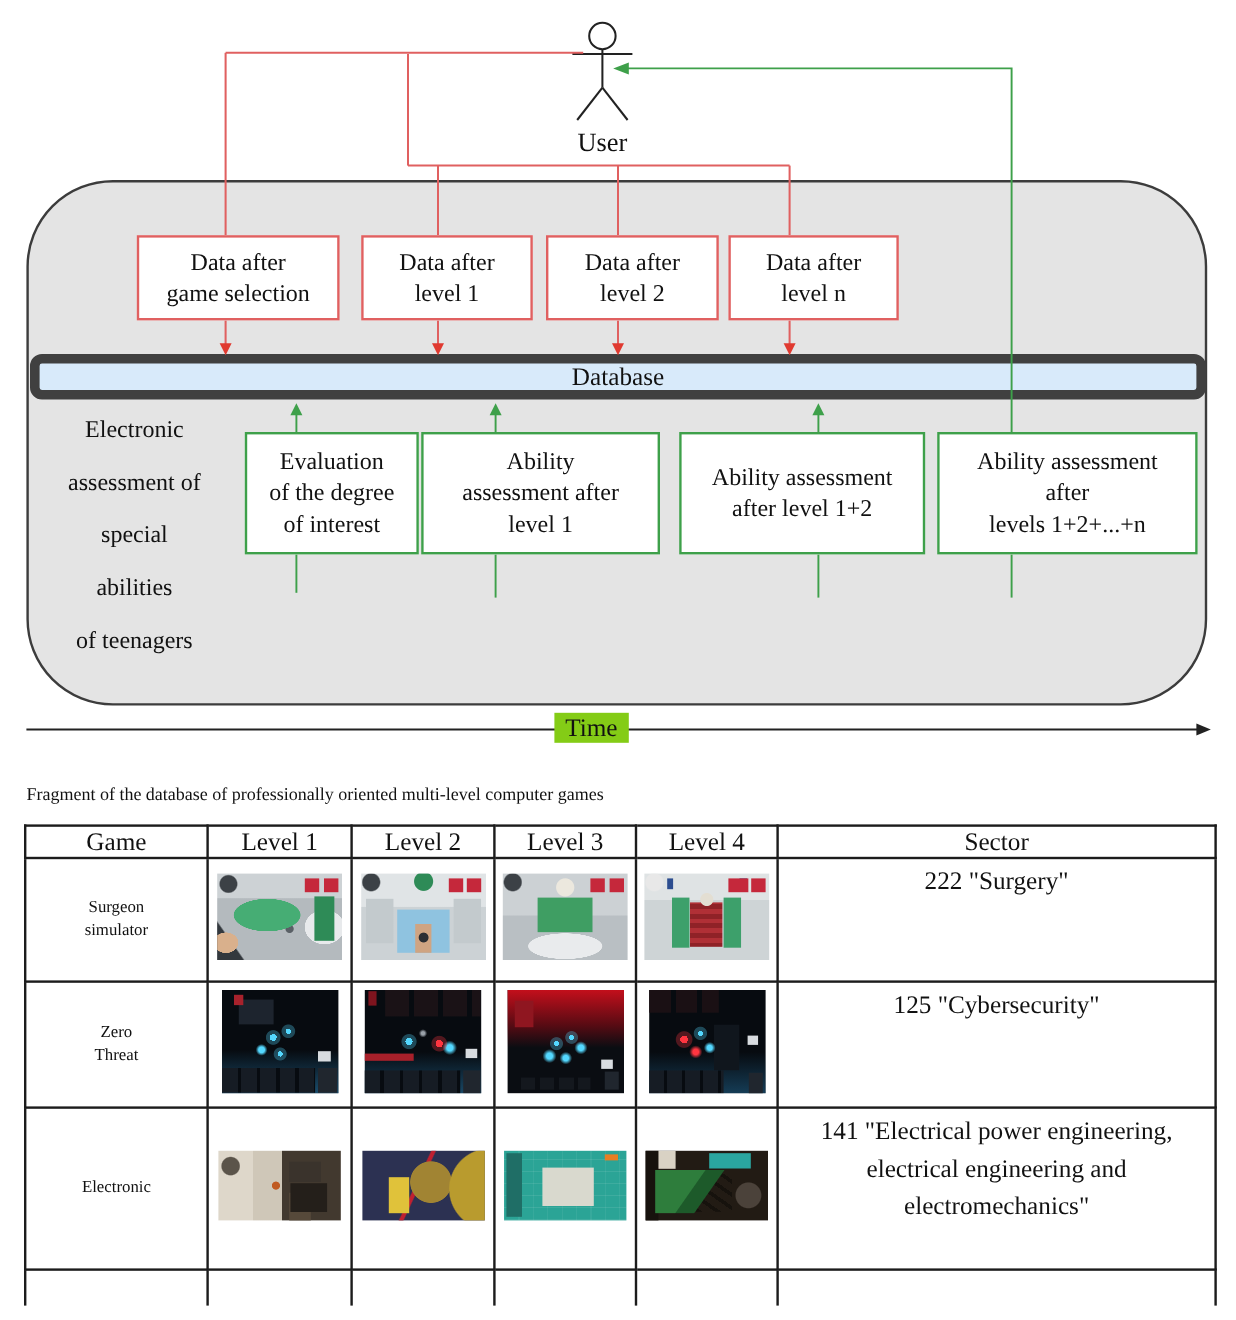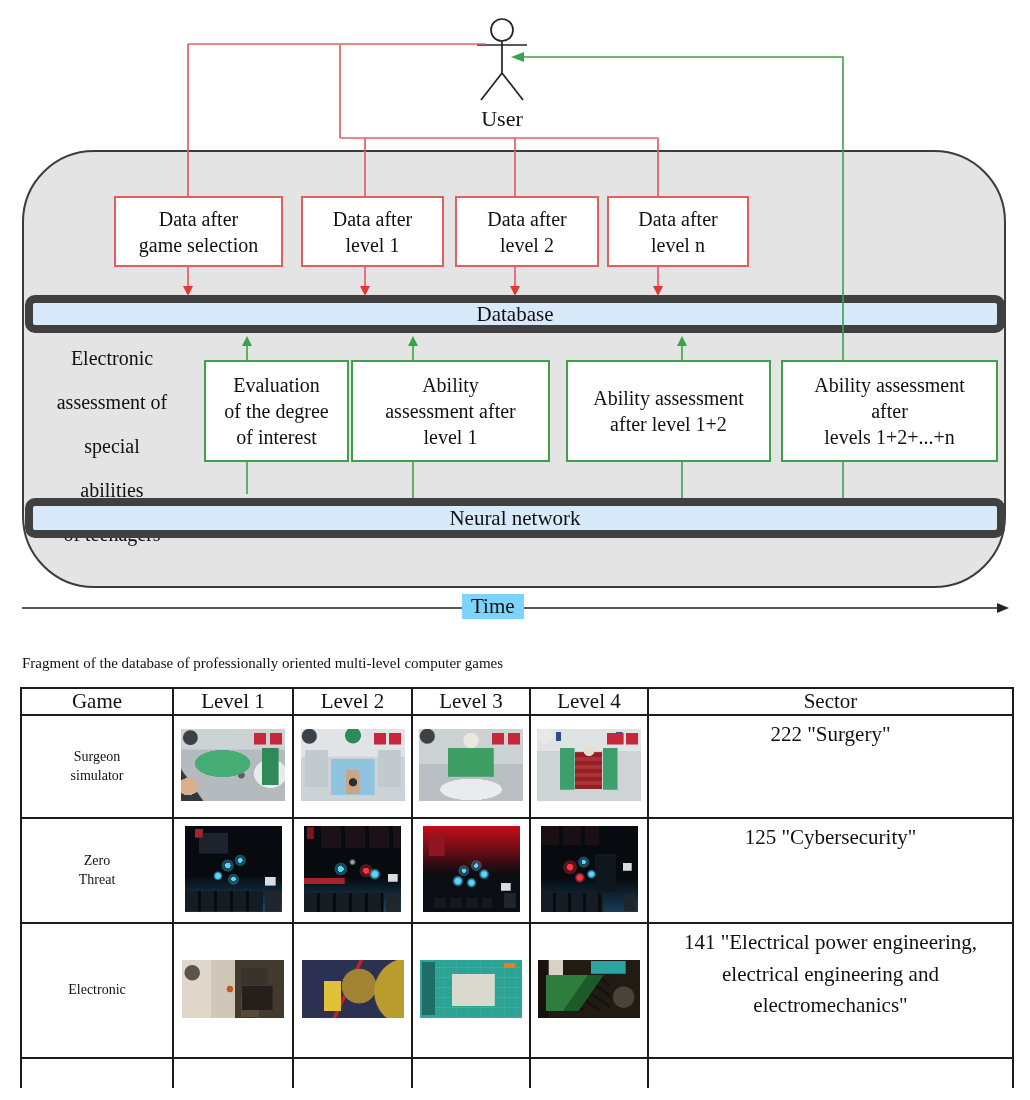--- a/index.html
+++ b/index.html
@@ -39,21 +39,21 @@
   }
   .side-label{
     position:absolute; left:28px; top:336px; width:168px; z-index:2;
     text-align:center; font-size:20px; line-height:44px; white-space:pre-line;
   }
   .user-label{
     position:absolute; left:452px; top:106px; width:100px; text-align:center;
     font-size:22px; z-index:2;
   }
   .time-label{
-    position:absolute; left:462px; top:594px; z-index:4; background:#7dd3fc;
+    position:absolute; left:462px; top:594px; z-index:4; background:#84cc16;
     padding:0 9px; font-size:21px;
   }
 
   
   .tbl-title{margin:9px 0 0 22px; font-size:15px;}
   table.games{
     margin:15px 0 0 20px; border-collapse:collapse; table-layout:fixed; width:992px;
   }
   table.games th, table.games td{border:2px solid #1c1c1c; overflow:hidden;}
   table.games th{font-weight:normal; font-size:21px; height:22px; text-align:center;}
@@ -298,21 +298,20 @@
 of interest</div>
   <div class="gbox" style="left:351px; width:199px;">Ability
 assessment after
 level 1</div>
   <div class="gbox" style="left:566px; width:205px;">Ability assessment
 after level 1+2</div>
   <div class="gbox" style="left:781px; width:217px;">Ability assessment
 after
 levels 1+2+...+n</div>
 
-  <div class="bar bar-nn">Neural network</div>
 
   <div class="time-label">Time</div>
 </div>
 
 <div class="tbl-title">Fragment of the database of professionally oriented multi-level computer games</div>
 
 <table class="games">
   <colgroup>
     <col style="width:152px">
       <col style="width:120px">

